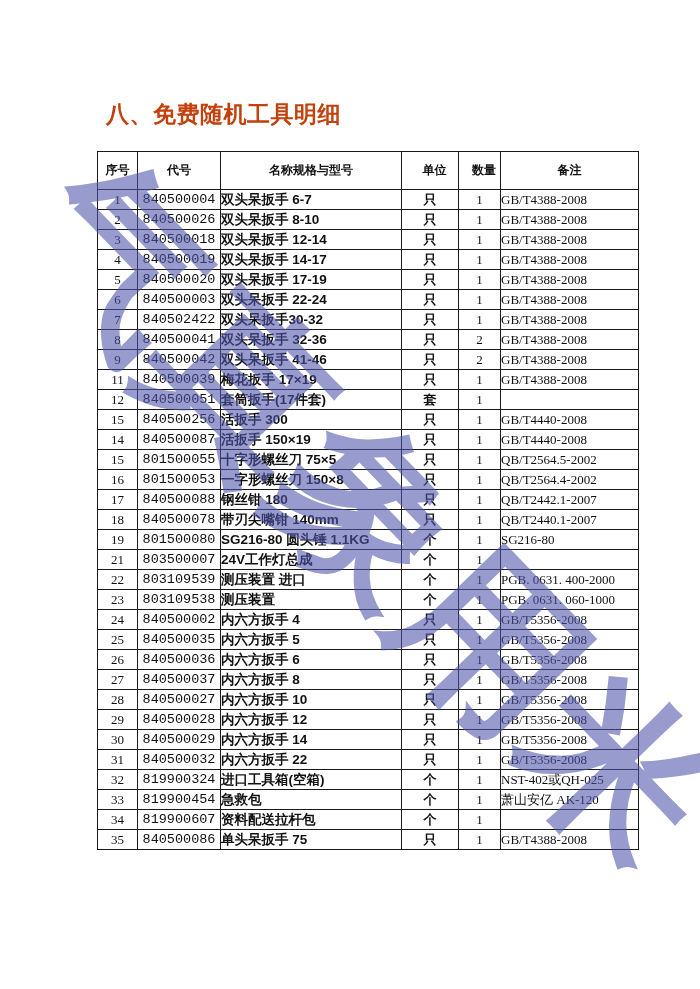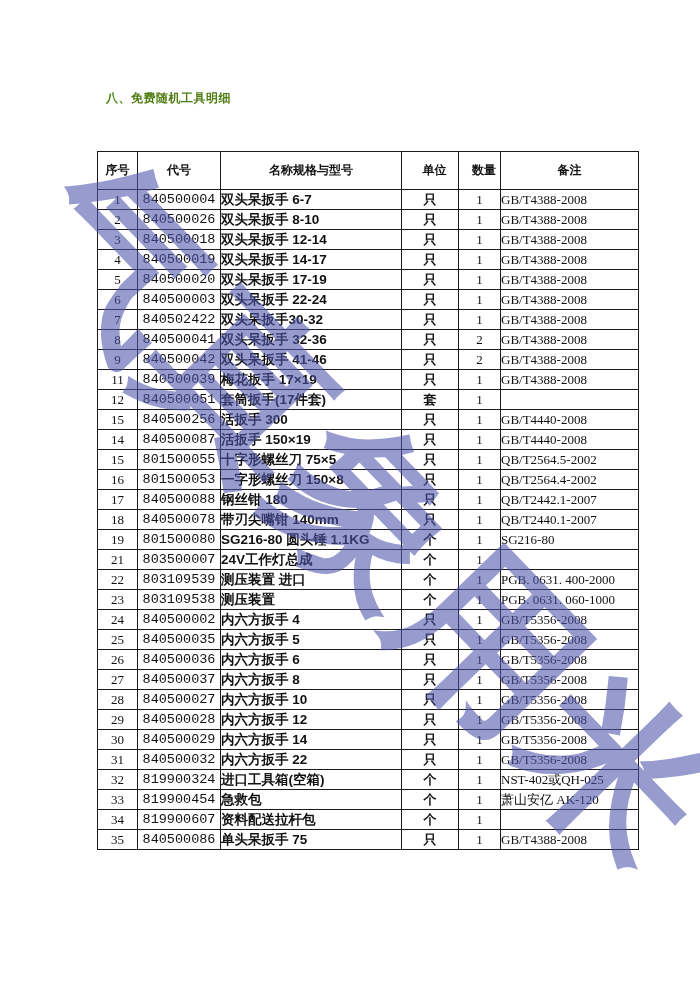--- a/index.html
+++ b/index.html
@@ -9,27 +9,27 @@
     height: 989px;
     margin: 0 auto;
     background: #ffffff;
     overflow: hidden;
     font-family: "Liberation Serif", serif;
     color: #111;
   }
   .title {
     position: absolute;
     left: 106px;
-    top: 90px;
+    top: 99px;
     margin: 0;
-    font-size: 12px;
+    font-size: 23px;
     font-weight: 600;
     letter-spacing: 0.5px;
     font-family: "Liberation Serif", serif;
-    color: #4d7c0f;
+    color: #c2410c;
   }
   table.tools {
     position: absolute;
     left: 97px;
     top: 151px;
     width: 541px;
     border-collapse: collapse;
     table-layout: fixed;
     border: 1.5px solid #1a1a1a;
   }

